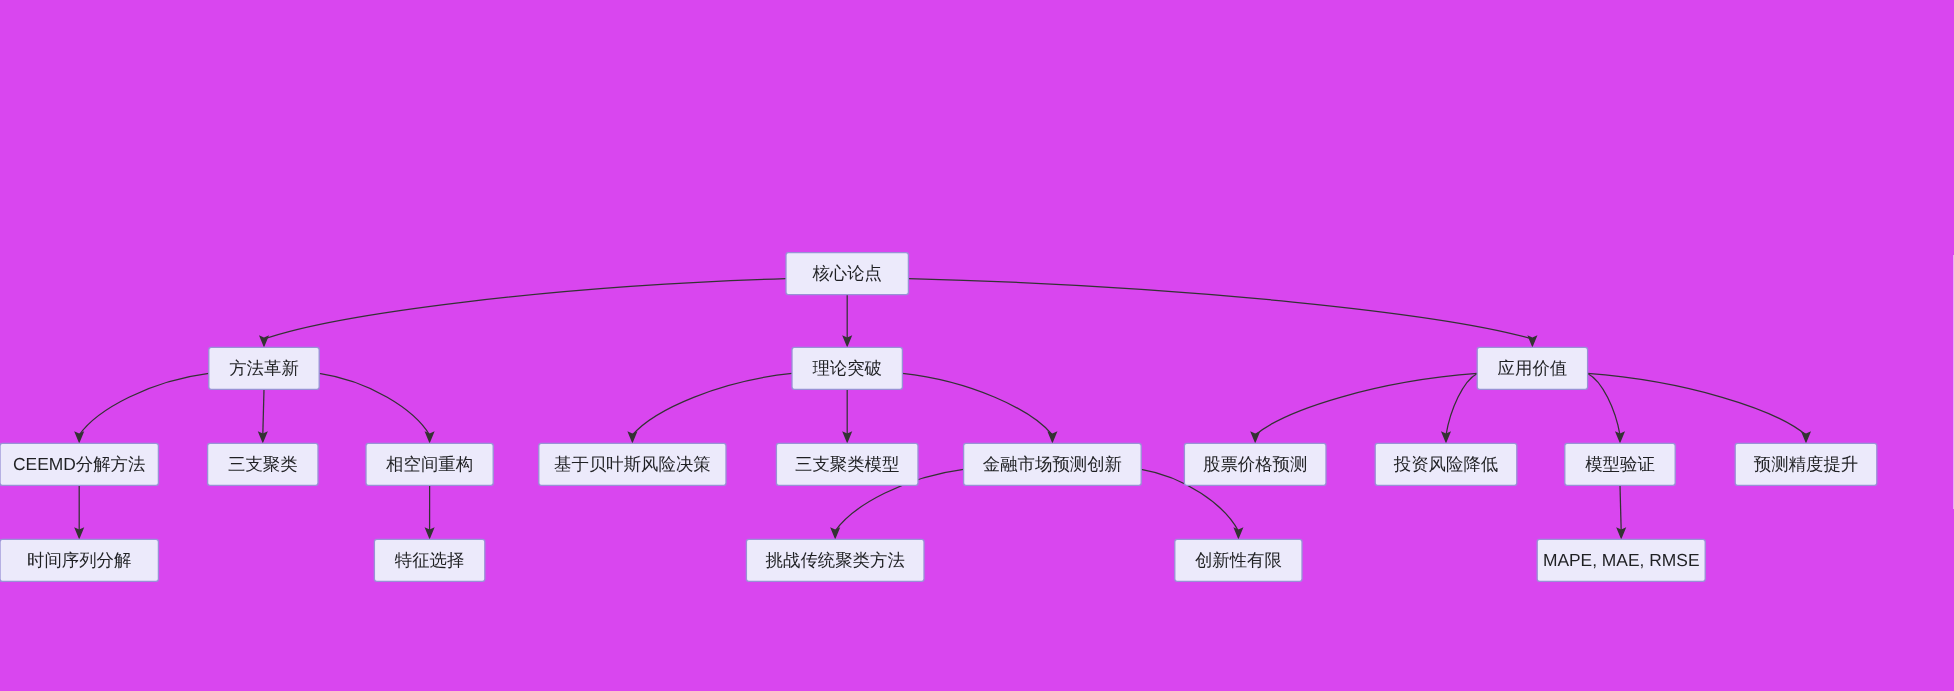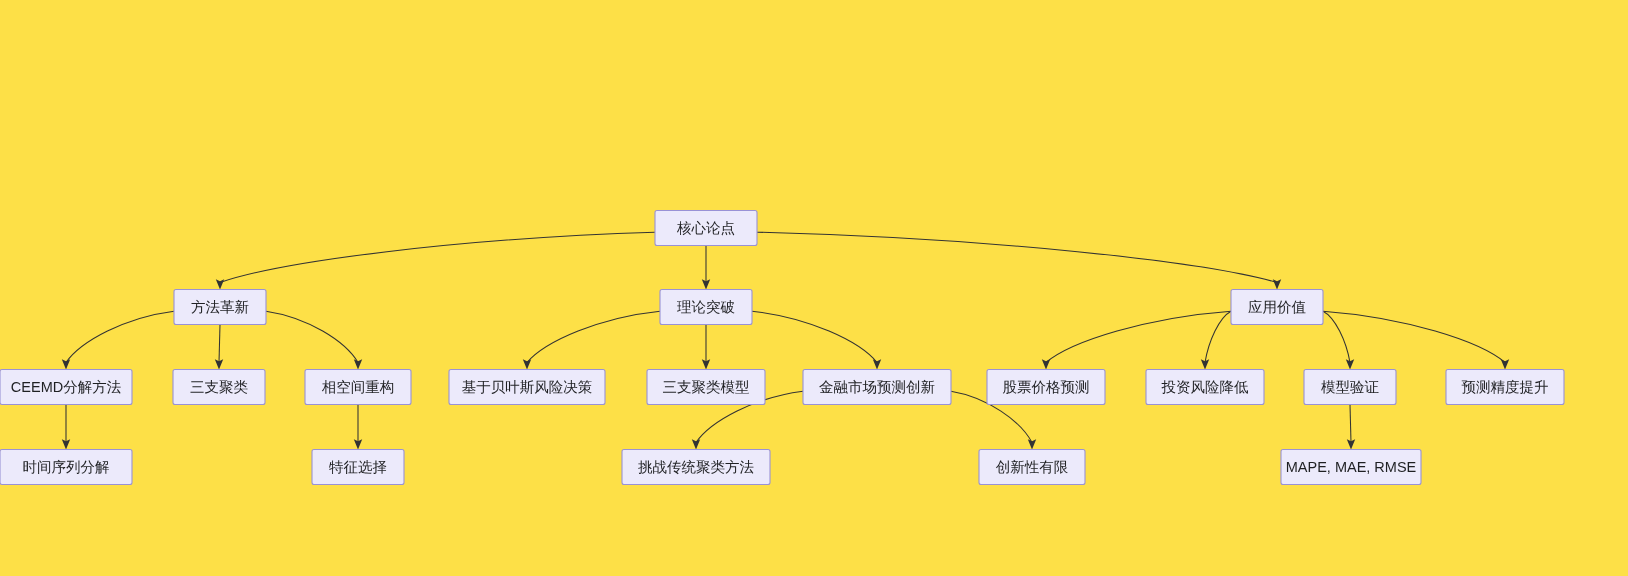--- a/index.html
+++ b/index.html
@@ -10,21 +10,21 @@
   body {
     width: 1628px;
     height: 576px;
     overflow: hidden;
     font-family: "Liberation Sans", "DejaVu Sans", sans-serif;
   }
   #diagram-root {
     position: relative;
     width: 1628px;
     height: 576px;
-    background: #fde047;
+    background: #d946ef;
   }
   svg#flowchart {
     display: block;
     width: 1628px;
     height: 576px;
   }
   .node-rect {
     fill: #ECEAFB;
     stroke: #9992D6;
     stroke-width: 1.1px;

